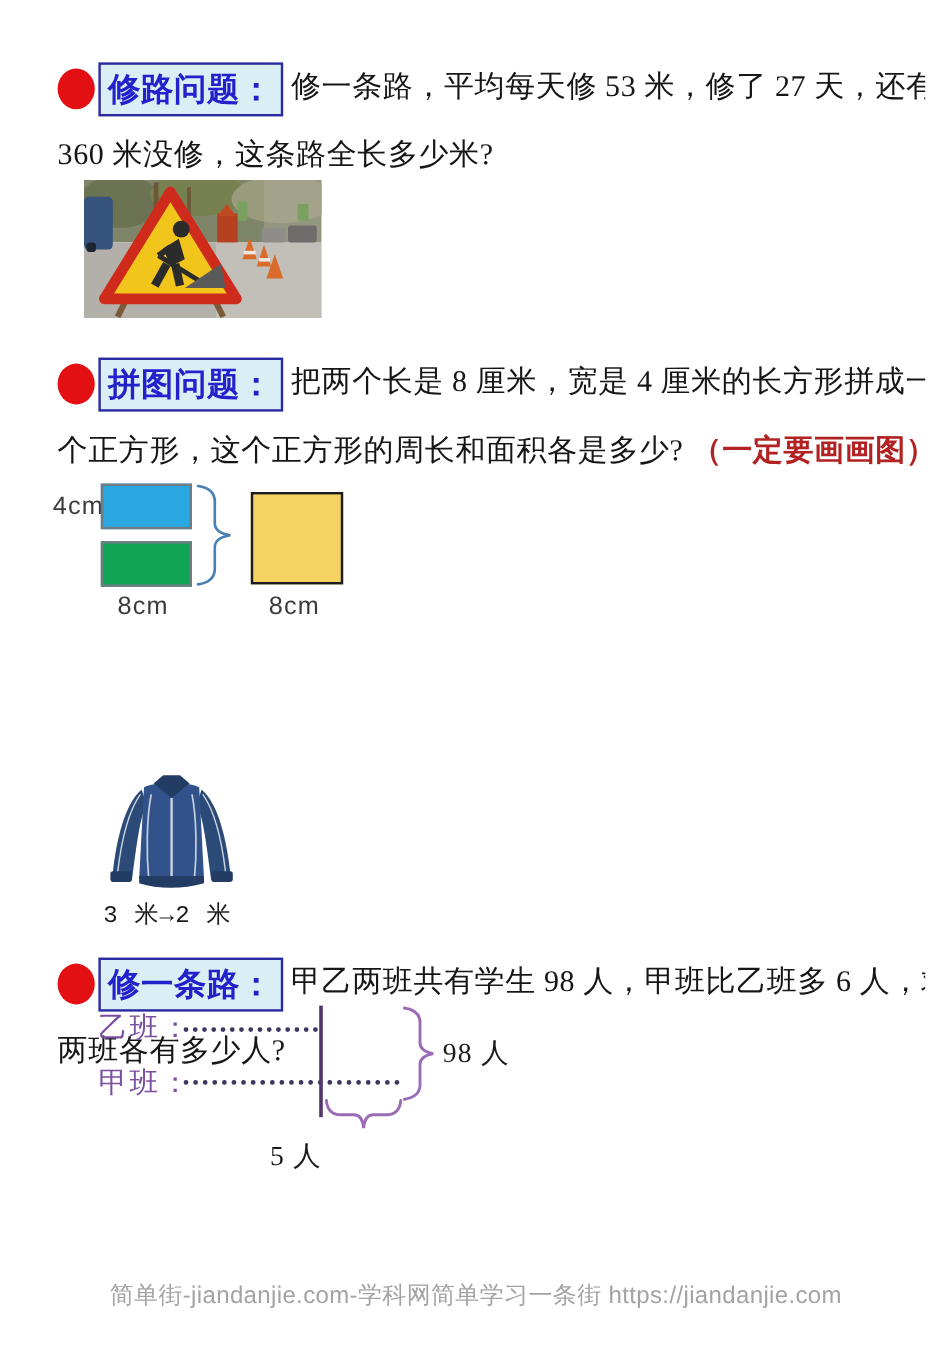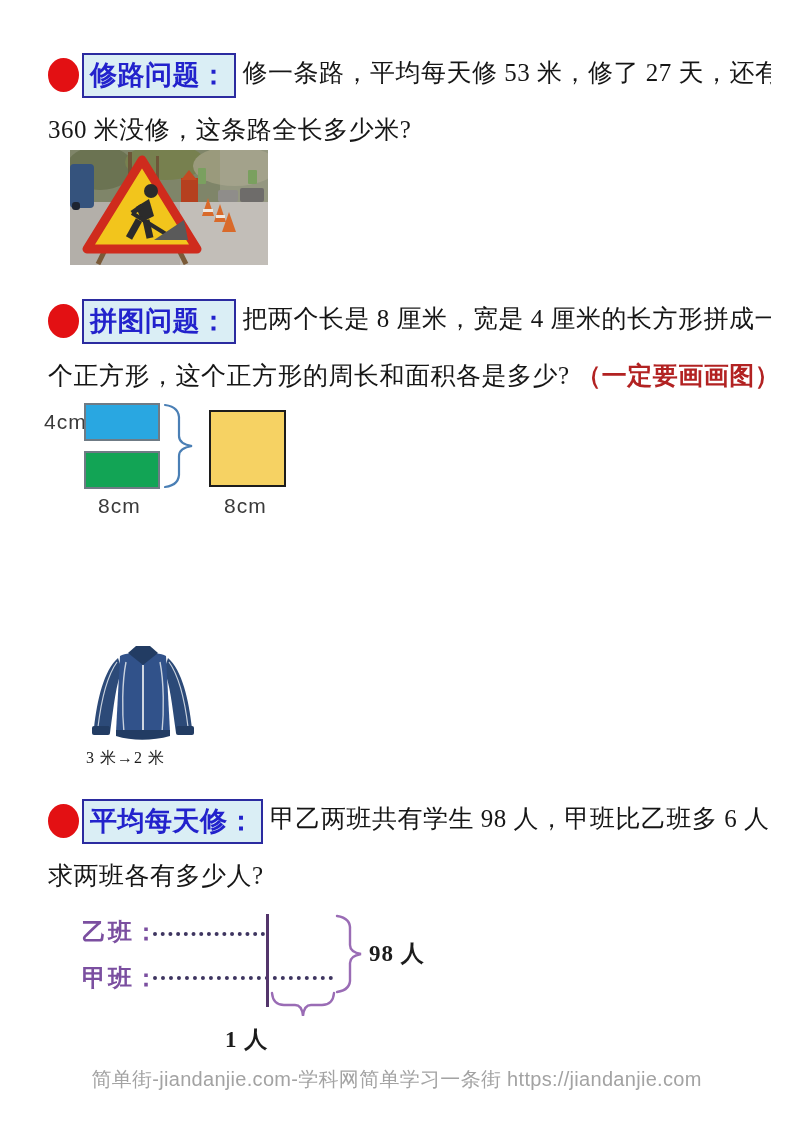--- a/index.html
+++ b/index.html
@@ -38,21 +38,21 @@
   .rect-green {
     position:absolute; left:42px; top:53px; width:76px; height:38px;
     background:#12a455; border:2px solid #6f7b85;
   }
   .square-yellow {
     position:absolute; left:167px; top:12px; width:77px; height:77px;
     background:#f6d263; border:2px solid #1c1c1c;
   }
   .cloth-label {
     position:absolute; left:64px; top:748px;
-    font-size:16px; color:#1c1c1c; letter-spacing:1px;
+    font-size:20px; color:#1c1c1c; letter-spacing:1px;font-family:Liberation Mono, monospace;
   }
   .sd-label {
     position:absolute; font-size:24px; color:#7b4fa0; letter-spacing:2px;
   }
   .sd-num {
     position:absolute; font-size:23px; color:#1c1c1c; letter-spacing:1px;text-align:right;
   }
   .dotline { position:absolute; height:0; border-top:4px dotted #3e3560; }
   .vline { position:absolute; width:3px; background:#53356b; }
   .footer {
@@ -134,34 +134,34 @@
     <path d="M76,22 C80,42 80,72 78,93" fill="none" stroke="#c9d2de" stroke-width="1.4"></path>
     <path d="M33,22 C23,36 17,62 14,87" fill="none" stroke="#c9d2de" stroke-width="1.2"></path>
     <path d="M85,22 C95,36 101,62 104,87" fill="none" stroke="#c9d2de" stroke-width="1.2"></path>
     <rect x="8" y="86" width="18" height="9" rx="2" fill="#223c63"></rect>
     <rect x="92" y="86" width="18" height="9" rx="2" fill="#223c63"></rect>
     <path d="M32,90 L86,90 L86,96 C68,101 48,101 32,96 Z" fill="#223c63"></path>
   </svg>
   <span class="cloth-label">3 米→2 米</span>
 
   <div class="para" style="top:790px;">
-    <span class="bullet"></span><span class="badge">平均每天修：</span><span>甲乙两班共有学生 98 人，甲班比乙班多 6 人，求两班各有多少人?</span>
+    <span class="bullet"></span><span class="badge">修一条路：</span><span>甲乙两班共有学生 98 人，甲班比乙班多 6 人，求两班各有多少人?</span>
   </div>
 
-  <div class="abs" style="left:55px; top:912px; width:380px; height:152px;font-weight:bold;">
+  <div class="abs" style="left:55px; top:836px; width:380px; height:152px;">
     <span class="sd-label" style="left:5px; top:4px;">乙班：</span>
     <div class="dotline" style="left:76px; top:20px; width:112px;"></div>
     <span class="sd-label" style="left:5px; top:50px;text-align:right;">甲班：</span>
     <div class="dotline" style="left:76px; top:64px; width:180px;"></div>
     <div class="vline" style="left:189px; top:2px; height:93px;"></div>
     <svg style="position:absolute; left:257px; top:2px;" width="30" height="80" viewBox="0 0 30 80">
       <path d="M3,2 Q17,4 16,16 L16,31 Q16,38 27,40 Q16,42 16,49 L16,64 Q17,76 3,78" fill="none" stroke="#9a6cb5" stroke-width="2.4" stroke-linecap="round"></path>
     </svg>
     <span class="sd-num" style="left:292px; top:26px;">98 人</span>
     <svg style="position:absolute; left:193px; top:79px;" width="66" height="27" viewBox="0 0 66 27">
       <path d="M2,2 Q3,14 14,14 L25,14 Q32,14 33,25 Q34,14 41,14 L52,14 Q63,14 64,2" fill="none" stroke="#9a6cb5" stroke-width="2.4" stroke-linecap="round"></path>
     </svg>
-    <span class="sd-num" style="left:148px; top:112px;">1 人</span>
+    <span class="sd-num" style="left:148px; top:112px;">5 人</span>
   </div>
 
   <div class="footer">简单街-jiandanjie.com-学科网简单学习一条街 https://jiandanjie.com</div>
 
 </div>
 
 </body></html>

